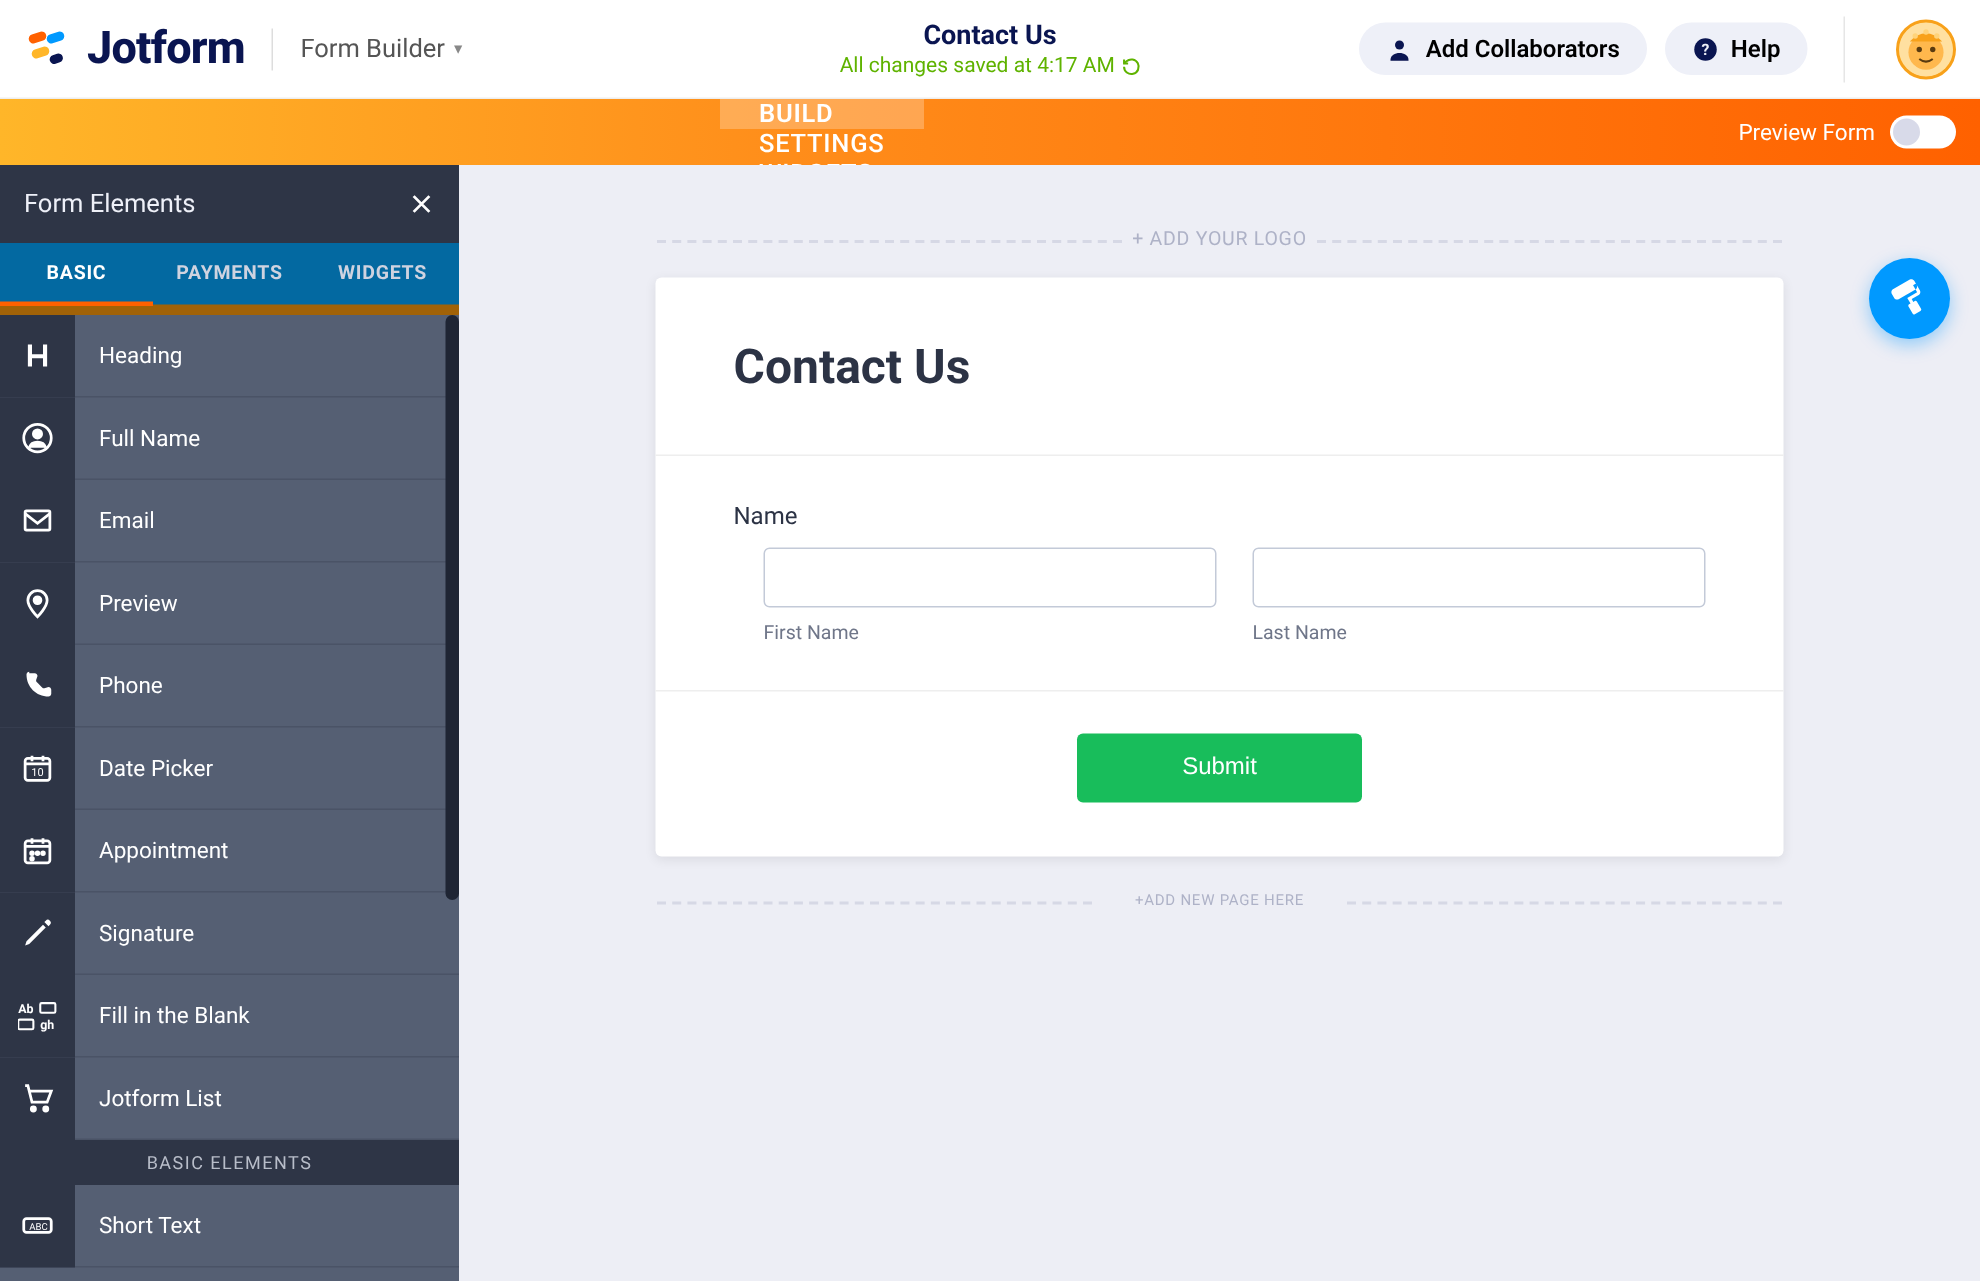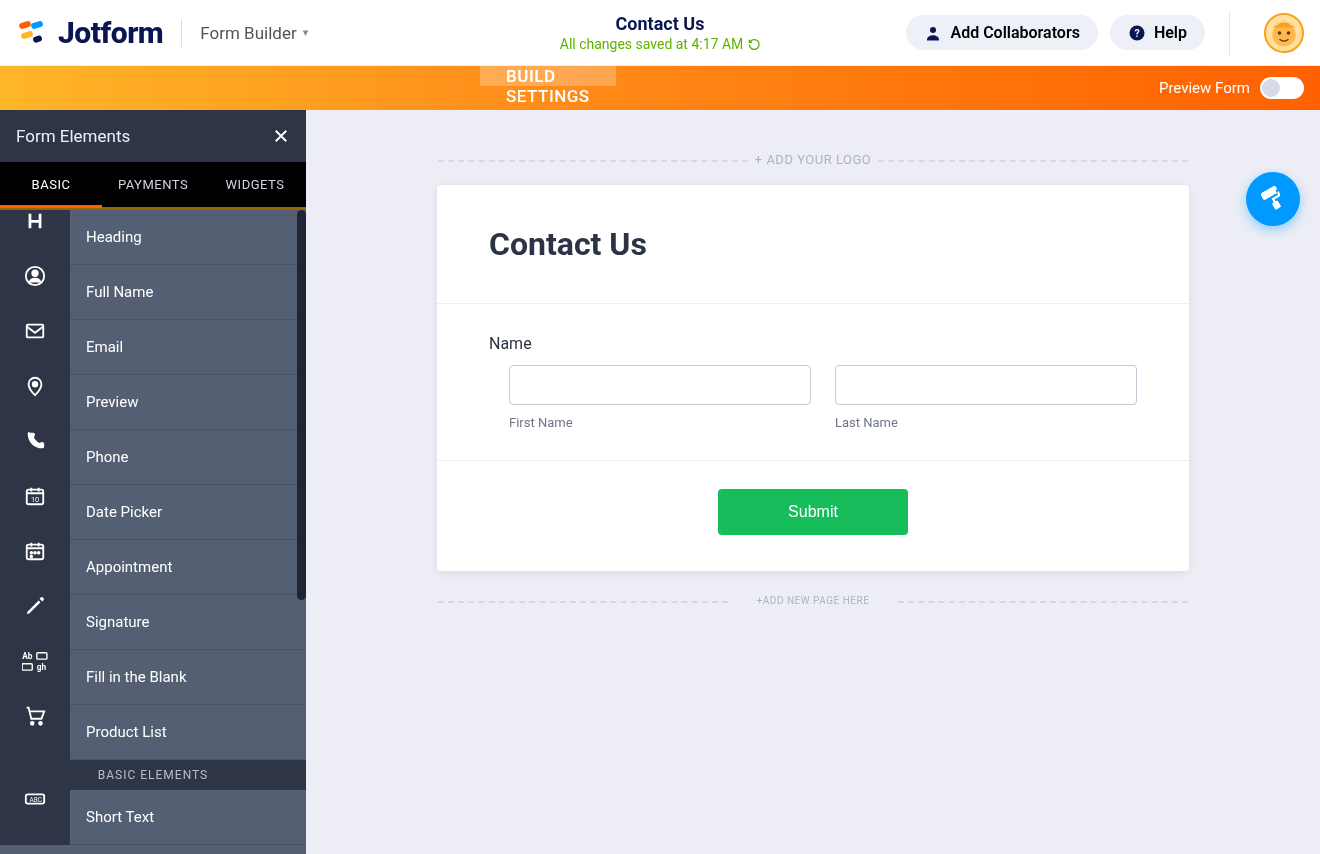--- a/index.html
+++ b/index.html
@@ -32,27 +32,27 @@
     .toggle::after { content: ""; position: absolute; width: 18px; height: 18px; border-radius: 50%; background: #d8dae9; top: 2px; left: 2px; }
 
     
     .main { display: flex; height: calc(854px - 66px - 44px); }
 
     
     .sidebar { width: 306px; background: #2e3546; color: #fff; display: flex; flex-direction: column; position: relative; }
     .sidebar-head { height: 52px; display: flex; align-items: center; justify-content: space-between; padding: 0 16px; background: #2e3546; }
     .sidebar-head .title { font-size: 17px; color: #eef0f8; }
     .sidebar-head .close { font-size: 22px; color: #fff; cursor: pointer; }
-    .sidebar-tabs { display: flex; height: 48px; background: #000000; border-bottom: 3px solid #a16207; }
+    .sidebar-tabs { display: flex; height: 48px; background: #0369a1; border-bottom: 7px solid #a16207; font-weight: bold; }
     .sidebar-tab { flex: 1; display: flex; align-items: center; justify-content: center; font-size: 13px; letter-spacing: 0.5px; color: #cfd3e0; cursor: pointer; position: relative; }
     .sidebar-tab.active { color: #fff; }
     .sidebar-tab.active::after { content: ""; position: absolute; bottom: -1px; left: 0; right: 0; height: 3px; background: #ff6100; }
     .el-list { flex: 1; overflow-y: auto; background: #555f73; }
     .el-item { display: flex; align-items: center; height: 55px; cursor: pointer; border-bottom: 1px solid #4a5366; }
-    .el-item .ic-box { width: 70px; height: 55px; background: #2e3546; display: flex; justify-content: center; color: #fff; flex-shrink: 0; }
+    .el-item .ic-box { width: 50px; height: 55px; background: #2e3546; display: flex; align-items: center; justify-content: center; color: #fff; flex-shrink: 0; }
     .el-item .label { padding-left: 16px; font-size: 15px; color: #fff; }
     .section-header { background: #2e3546; color: #b8bdc9; font-size: 12px; letter-spacing: 1px; padding: 8px 0; text-align: center; }
     .sidebar-scroll { position: absolute; right: 0; top: 100px; width: 9px; height: 390px; background: #1f2534; border-radius: 5px; }
 
     
     .canvas { flex: 1; background: #edeef5; position: relative; overflow: auto; padding-top: 30px; }
     .logo-placeholder { text-align: center; color: #aeb2c7; font-size: 13px; letter-spacing: 0.5px; margin: 12px auto 18px; position: relative; width: 750px; }
     .logo-placeholder::before, .logo-placeholder::after { content: ""; position: absolute; top: 50%; width: 310px; border-top: 2px dashed #d6d8e5; }
     .logo-placeholder::before { left: 0; }
     .logo-placeholder::after { right: 0; }
@@ -273,21 +273,21 @@
       </div>
 
       <div class="el-item">
         <div class="ic-box">
           <svg width="22" height="22" viewBox="0 0 24 24" fill="none" stroke="#fff" stroke-width="2">
               <path d="M3 3h2l3 12h11l3-8H6"></path>
               <circle cx="9" cy="20" r="1.5" fill="#fff"></circle>
               <circle cx="18" cy="20" r="1.5" fill="#fff"></circle>
             </svg>
         </div>
-        <span class="label">Product List</span>
+        <span class="label">Jotform List</span>
       </div>
 
       <div class="section-header">BASIC ELEMENTS</div>
 
       <div class="el-item">
         <div class="ic-box">
           <svg width="22" height="18" viewBox="0 0 24 18" fill="none" stroke="#fff" stroke-width="2">
               <rect x="2" y="4" width="20" height="10" rx="2"></rect>
               <text x="6" y="12" font-size="7" fill="#fff" stroke="none">ABC</text>
             </svg>

